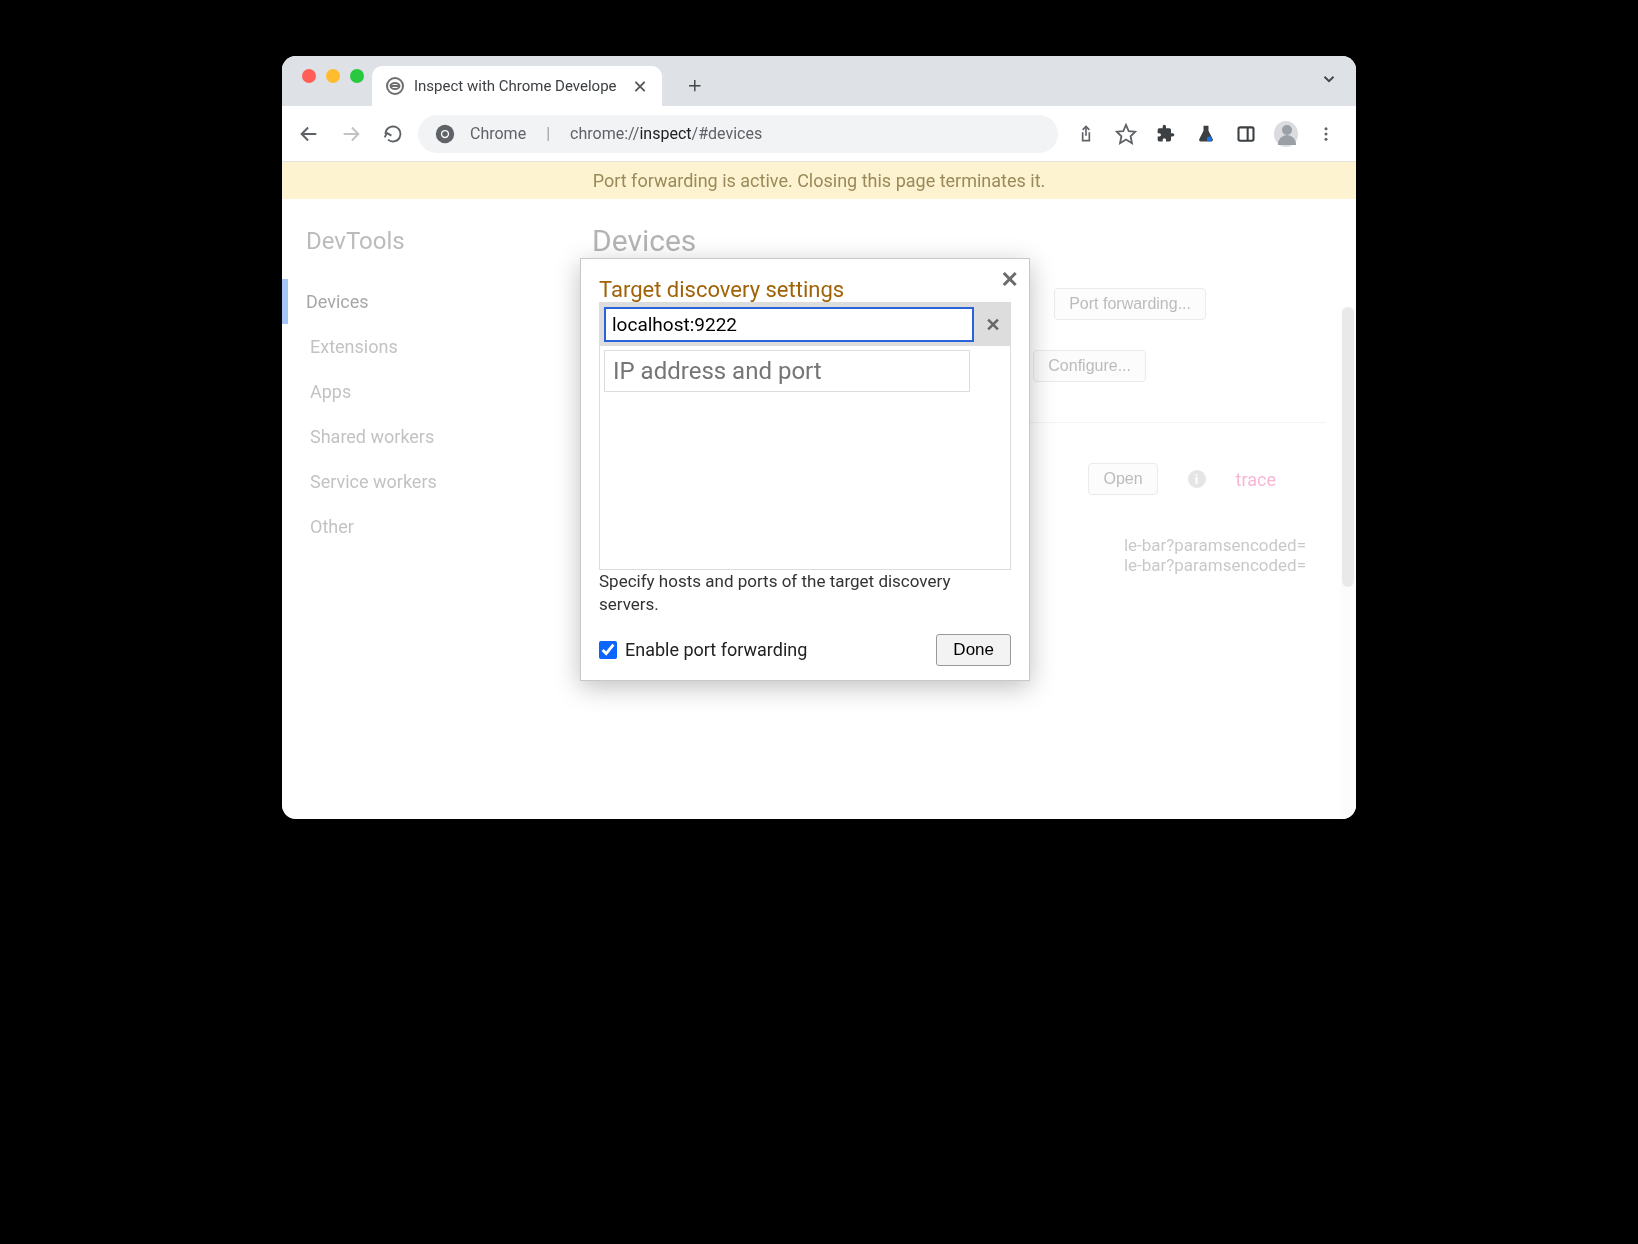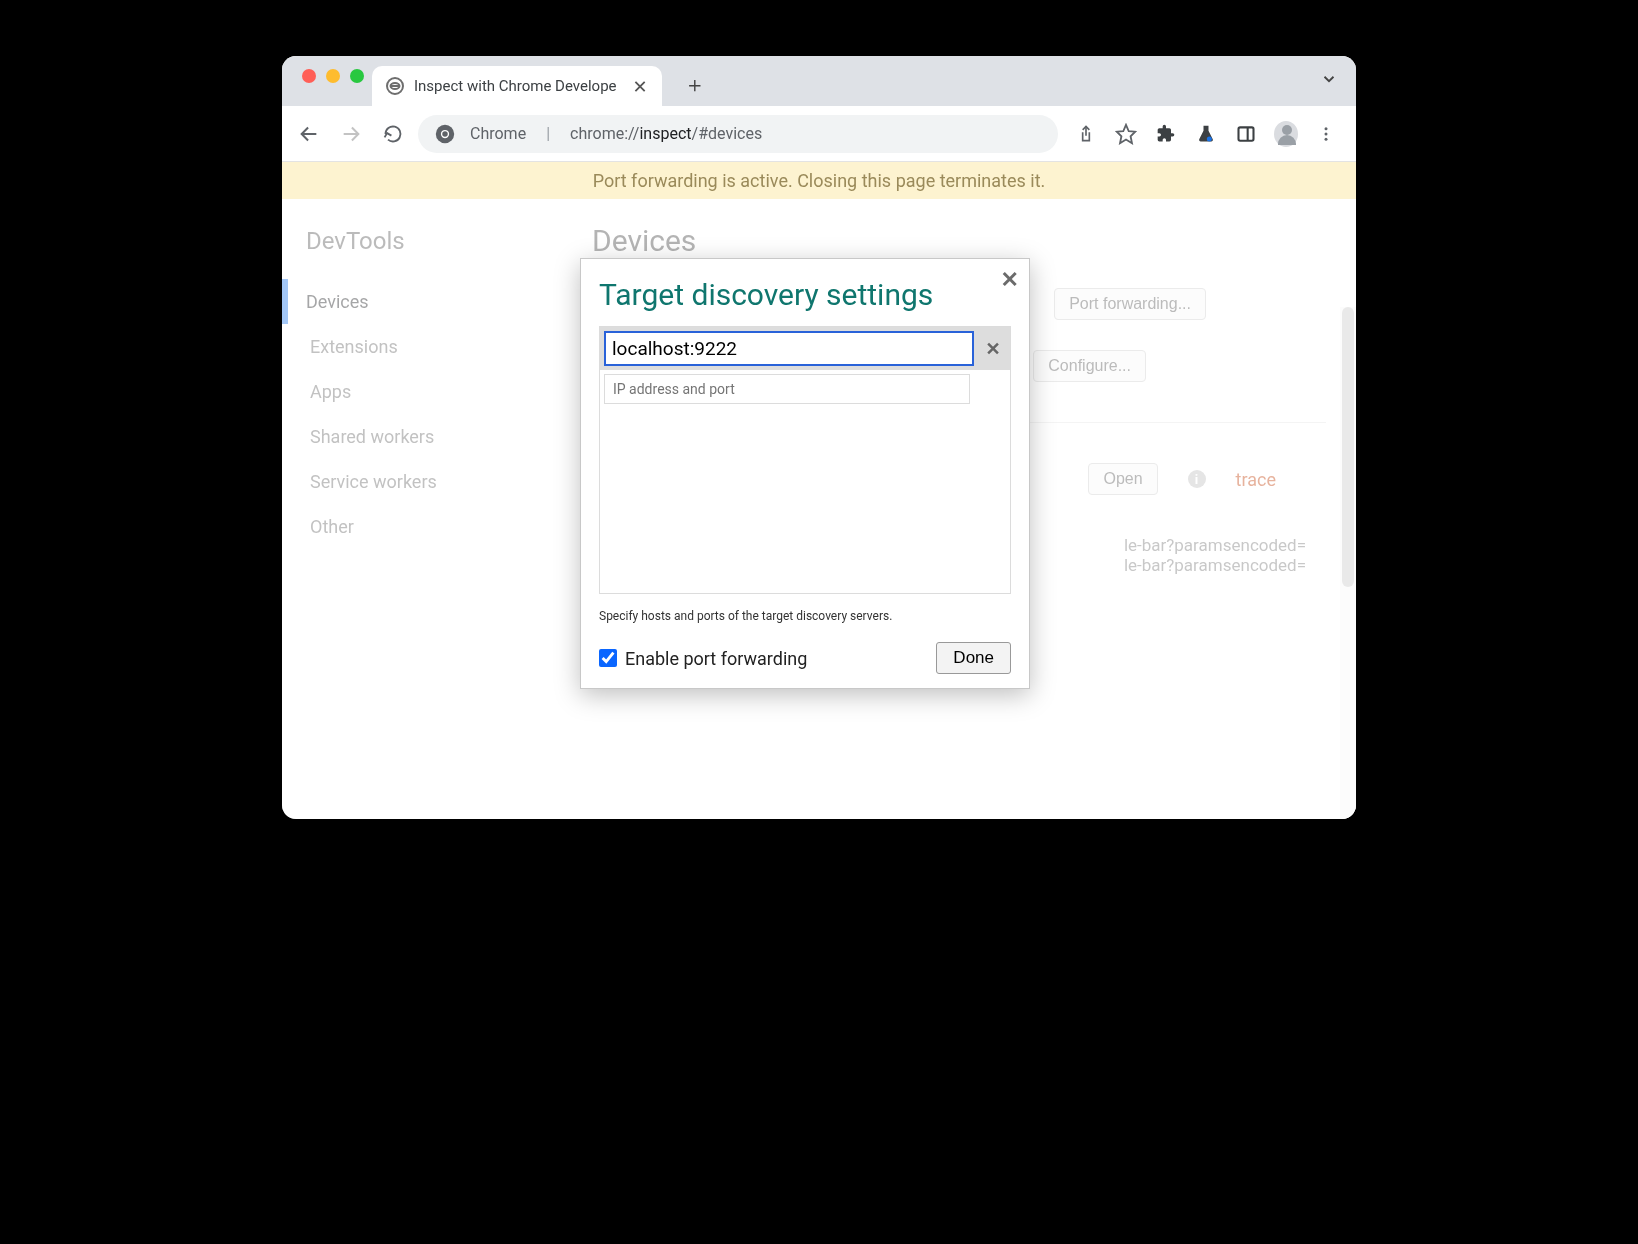--- a/index.html
+++ b/index.html
@@ -154,21 +154,21 @@
     border: 1px solid #ccc;
     background: #f7f7f7;
     padding: 6px 14px;
     border-radius: 4px;
     font-size: 16px;
     color:#555;
     cursor:pointer;
   }
   .main-line { height:1px; background:#e3e3e3; margin-top: 40px;}
   .open-btn-row{ margin-top: 40px; display:flex; align-items:center; gap: 30px; justify-content:flex-end; padding-right:50px;}
-  .trace { color:#c2410c; font-size:18px;}
+  .trace { color:#ec4899; font-size:18px;}
   .info-ico{width:18px;height:18px;border-radius:50%;background:#bdbdbd;color:#fff;display:flex;align-items:center;justify-content:center;font-size:13px;font-weight:bold;}
   .snippet-text{ color:#777; font-size:17px; text-align:right; padding-right:20px; margin-top:40px; word-break:break-all;}
   .tab-actions{ color:#1a73e8; font-size:17px; margin-top:14px; padding-left:14px;}
   
   .scrollbar{ position:absolute; right:0; top:108px; bottom:0; width:16px; background:#f7f7f7;}
   .scroll-thumb{ position:absolute; left:2px; right:2px; top:0; height:280px; background:#c9c9c9; border-radius:6px;}
   
   .modal {
     position: absolute;
     z-index: 10;
@@ -177,21 +177,21 @@
     width: 450px;
     background: #fff;
     border: 1px solid #c8c8c8;
     box-shadow: 0 6px 24px rgba(0,0,0,0.25);
     padding: 18px 18px 14px 18px;
   }
   .modal-close {
     position:absolute; right:10px; top:8px;
     font-size: 22px; color:#6b6b6b; cursor:pointer; font-weight:bold;
   }
-  .modal-title { font-size: 30px; color:#0f766e; margin-bottom: 14px; }
+  .modal-title { font-size: 22px; color:#a16207; }
   .target-list {
     border: 1px solid #dcdcdc;
     min-height: 268px;
   }
   .target-row {
     display:flex; align-items:center;
     background:#ddd;
     padding: 4px;
     gap:6px;
   }
@@ -205,27 +205,27 @@
     font-family:inherit;
   }
   .row-remove{
     width:26px;height:26px;display:flex;align-items:center;justify-content:center;
     font-size:18px;color:#666;cursor:pointer;font-weight:bold;
   }
   .empty-input {
     width: calc(100% - 44px);
     margin: 4px 4px 16px 4px;
     border: 1px solid #dcdcdc;
-    font-size: 14px;
+    font-size: 24px;
     padding: 6px 8px;
     color:#777;
     outline:none;
     font-family:inherit;
   }
-  .modal-help{ font-size:12px; color:#333; margin-top:14px; line-height:1.35;}
+  .modal-help{ font-size:17px; color:#333; line-height:1.35;}
   .modal-footer{ display:flex; align-items:center; justify-content:space-between; margin-top:18px;}
   .cb-label{ display:flex; align-items:center; gap:8px; font-size:18px; color:#222;}
   .cb{ width:18px; height:18px; accent-color:#0a66ff;}
   .done-btn{
     border:1px solid #999; background:#f3f3f3; padding:5px 16px;
     font-size:17px; cursor:pointer; border-radius:3px;
   }
   svg{display:block;}
 </style>
 </head>

